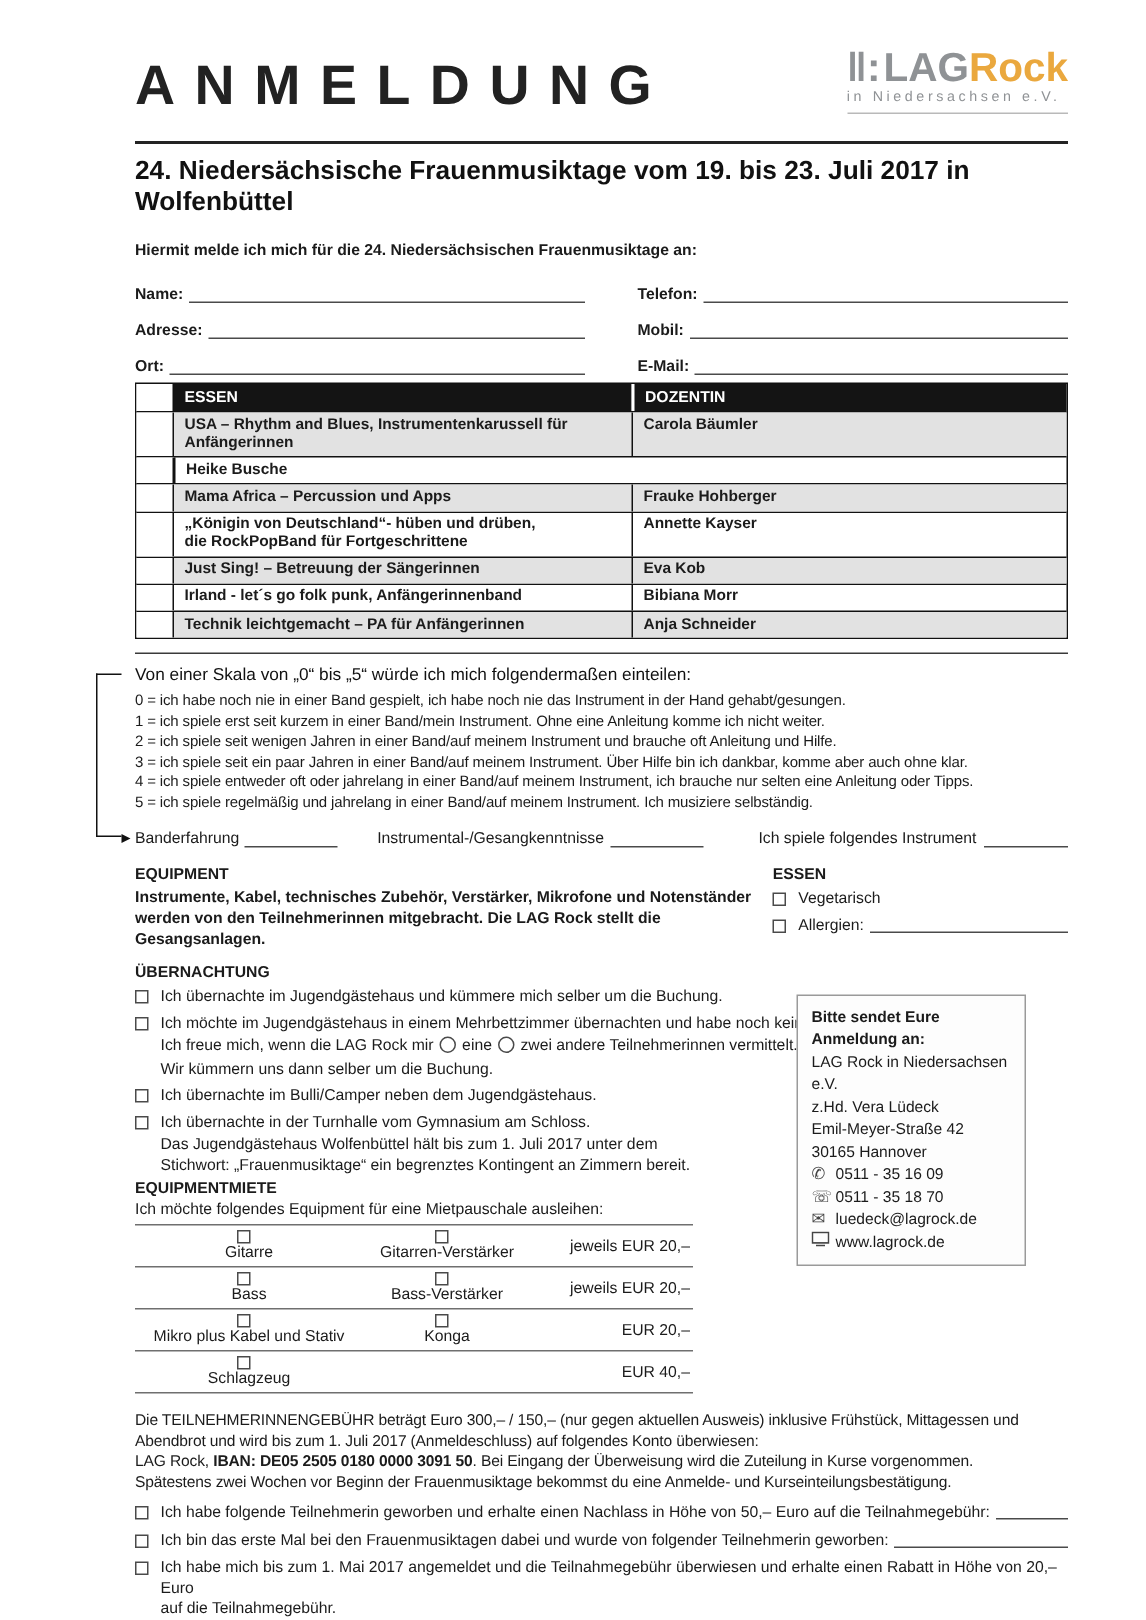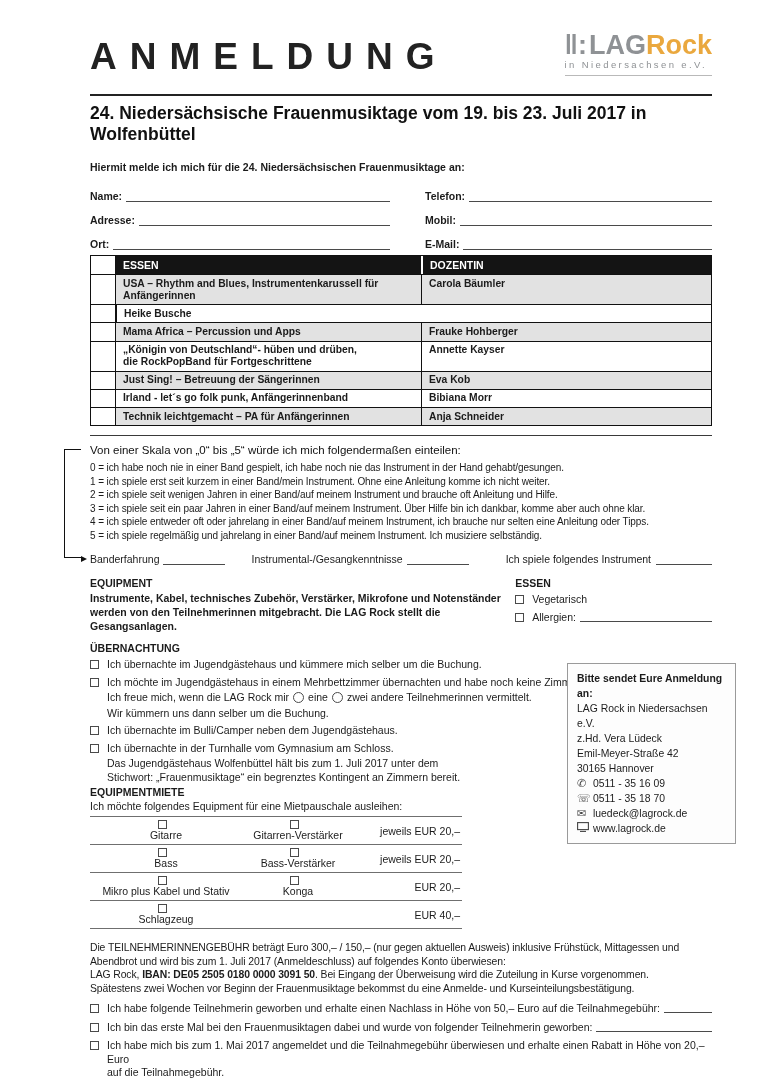--- a/index.html
+++ b/index.html
@@ -71,21 +71,21 @@
   .chk-line { display: flex; align-items: flex-start; margin-top: 4px; font-size: 10.5px; line-height: 13.5px; }
   .cb { width: 9px; height: 9px; border: 1.1px solid #4a4a4a; background: #fff; flex: none; margin-right: 8px; margin-top: 2px; display: inline-block; }
   .chk-line .ulflex { margin-left: 4px; }
 
   
   .ueb { margin-top: 9px; }
   .sub-ind { margin-left: 17px; font-size: 10.5px; line-height: 13.5px; margin-top: 2px; }
   .radio { display: inline-block; width: 11px; height: 11px; border: 1.1px solid #4a4a4a; border-radius: 50%; vertical-align: -2px; margin: 0 4px; background: #fff; }
 
   
-  .send-box { position: absolute; left: 567px; top: 663px; width: 169px; border: 1.5px solid #9a9a9a; background: #fdfdfd; padding: 7px 9px; font-size: 10.4px; line-height: 15px; }
+  .send-box { position: absolute; left: 531px; top: 663px; width: 153px; border: 1.5px solid #9a9a9a; background: #fdfdfd; padding: 7px 9px; font-size: 10.4px; line-height: 15px; }
   .send-box .bt { font-weight: bold; }
   .contact-line { display: flex; align-items: center; }
   .cicon { width: 16px; flex: none; color: #444; font-size: 11px; line-height: 15px; }
 
   
   .miete { margin-top: 2px; }
   .miete-intro { font-size: 10.5px; margin-top: 2px; }
   .miete-table { width: 372px; margin-top: 4px; }
   .m-row { display: grid; grid-template-columns: 152px 112px 1fr; align-items: center; border-top: 1px solid #6f6f6f; padding: 3px 0; font-size: 10.5px; }
   .m-row:last-child { border-bottom: 1px solid #6f6f6f; }

